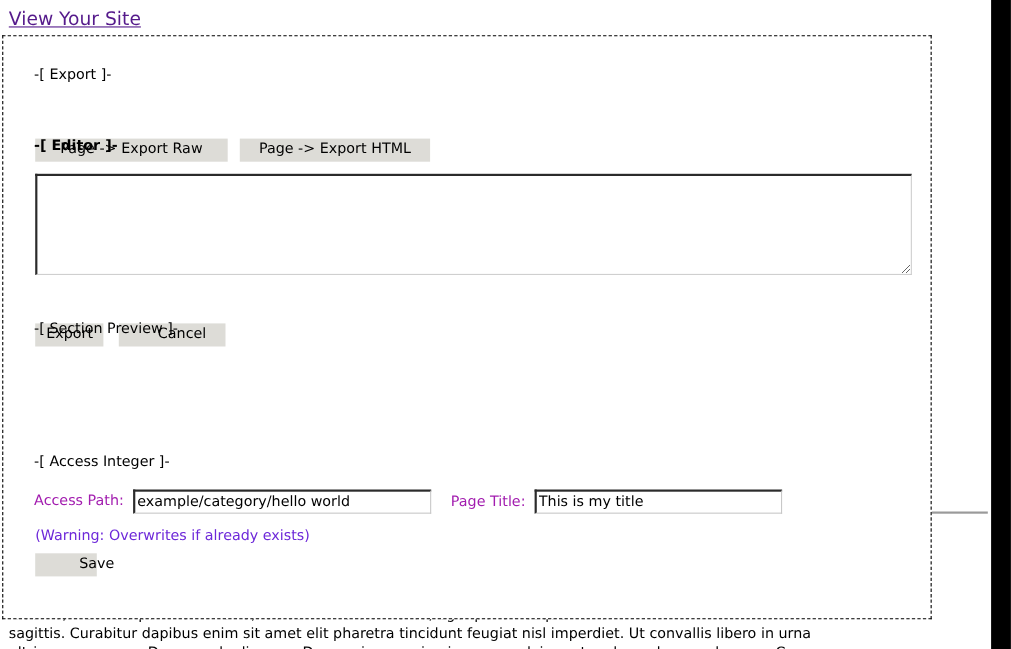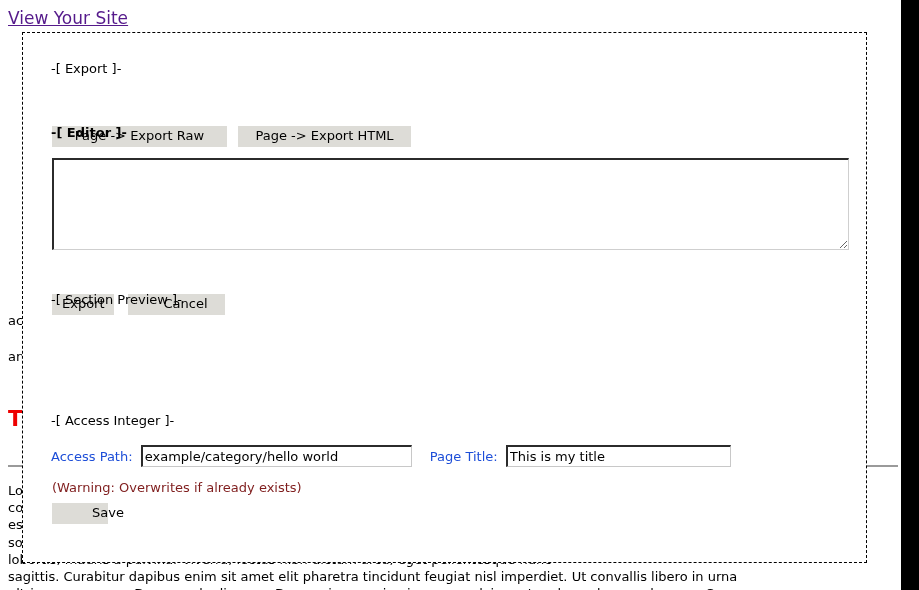--- a/index.html
+++ b/index.html
@@ -73,21 +73,21 @@
     top: 482px;
     width: 890px;
     font-size: 13px;
     line-height: 17.2px;
     color: #000;
   }
 
   
   #editor-panel {
     position: absolute;
-    left: 22px;
+    left: 2px;
     top: 32px;
     width: 845px;
     height: 531px;
     border: 1px dashed #000000;
     background: #ffffff;
     box-sizing: border-box;
     z-index: 5;
   }
   .panel-inner {
     position: absolute;
@@ -159,21 +159,21 @@
   
   #access-row {
     position: absolute;
     left: 0px;
     top: 412px;
     height: 24px;
     white-space: nowrap;
   }
   .field-label {
     font-size: 13px;
-    color: #1d4ed8;
+    color: #a21caf;
     vertical-align: middle;
   }
   .text-input {
     box-sizing: border-box;
     background: #ffffff;
     border: 1px solid;
     border-color: #2b2b2b #c8c8c8 #c8c8c8 #2b2b2b;
     border-top-width: 2px;
     border-left-width: 2px;
     font-family: "DejaVu Sans", "Liberation Sans", sans-serif;
@@ -186,21 +186,21 @@
   }
   #input-access-path { width: 271px; margin-left: 4px; }
   #input-page-title  { width: 225px; margin-left: 4px; }
   #label-page-title  { margin-left: 14px; }
 
   #warning-text {
     position: absolute;
     left: 1px;
     top: 447px;
     font-size: 13px;
-    color: #7f1d1d;
+    color: #6d28d9;
     white-space: nowrap;
   }
 
   
   #right-band {
     position: absolute;
     left: 901px;
     top: 0;
     width: 18px;
     height: 590px;

